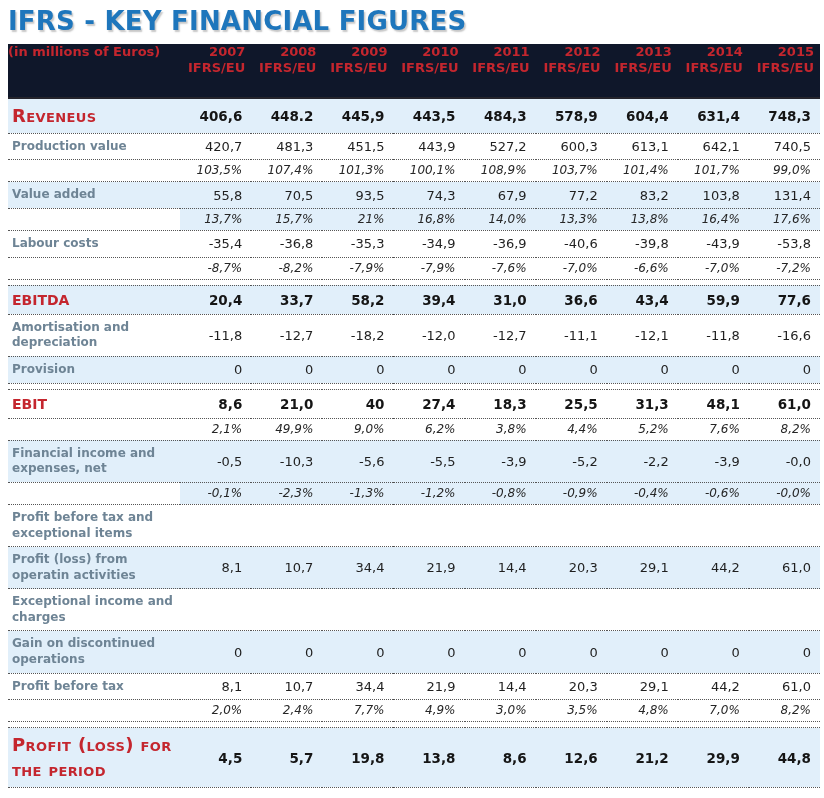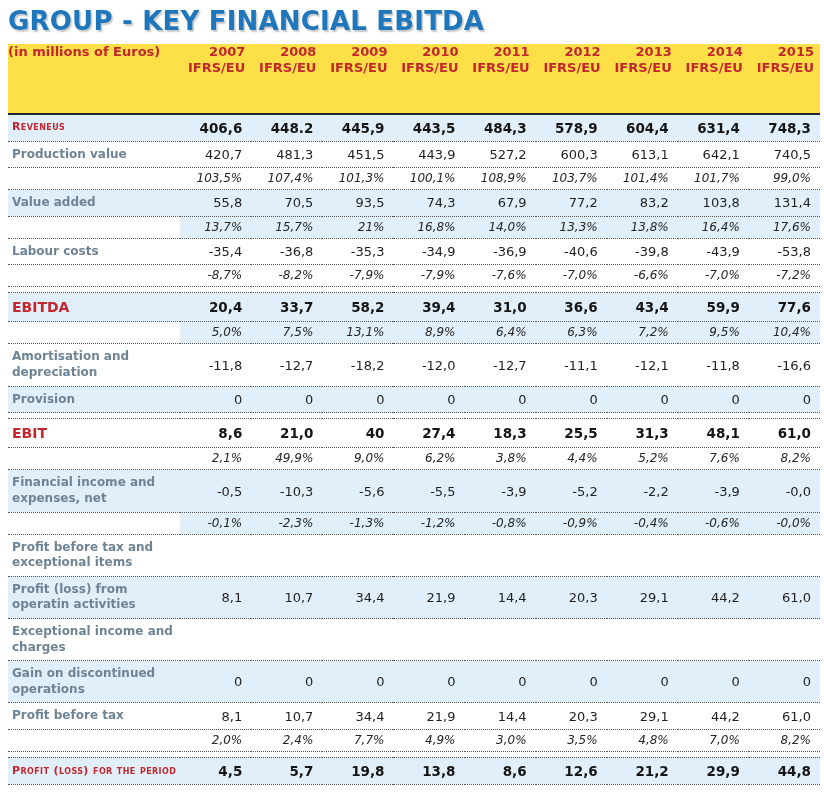--- a/index.html
+++ b/index.html
@@ -17,22 +17,22 @@
   }
   table.fin{
     border-collapse:collapse;table-layout:fixed;
     width:812px;
   }
   col.c-label{width:172px;}
   col.c-year{width:71px;}
   thead th{
     font-size:13px;font-weight:bold;color:#c4262e;
     text-align:right;vertical-align:top;
-    padding:0 6px 36px 0;line-height:1.25;
-    border:none;background:#fde047;
+    padding:0 6px 20px 0;line-height:1.25;
+    border:none;background:#0f172a;
   }
   thead th.unit{
     text-align:left;padding-left:0;font-size:13px;white-space:nowrap;
   }
   tbody td{
     border-bottom:1px dotted #555;
     vertical-align:middle;
     padding:5px 9px 5px 0;
   }
   tbody tr.first-row td{border-top:2px solid #24242c;}
@@ -40,34 +40,34 @@
     color:#6e8495;font-weight:bold;font-size:12px;line-height:1.3;
     text-align:left;padding-left:4px;padding-right:2px;
   }
   td.num{
     text-align:right;font-size:13px;color:#1f1f1f;white-space:nowrap;
   }
   tr.bold td.num{font-weight:bold;font-size:13.5px;color:#151515;margin-top:40px;}
   tr.percent td{padding-top:3px;padding-bottom:4px;}
   tr.percent td.num{font-style:italic;font-size:12px;color:#262626;}
   tr.red-smallcaps td.label-cell{
-    color:#c4262e;font-variant:small-caps;font-size:11px;letter-spacing:.4px;line-height:1.35;
+    color:#c4262e;font-variant:small-caps;font-size:18px;letter-spacing:.4px;line-height:1.35;
   }
   tr.red-caps td.label-cell{color:#c4262e;font-size:14px;}
   tr.bg-blue td{background:#e1effa;}
   tr.bg-white td{background:#ffffff;}
   tr.bg-blue-values td{background:#e1effa;}
   tr.bg-blue-values td:first-child{background:#ffffff;}
   tr.spacer td{padding:0;height:5px;background:#fff;}
 </style>
 </head>
 <body>
 
 <div class="page">
-  <h1 class="page-title">GROUP - KEY FINANCIAL EBITDA</h1>
+  <h1 class="page-title">IFRS - KEY FINANCIAL FIGURES</h1>
 
   <table class="fin">
     <colgroup id="colgroup">
         <col class="c-label">
         <col class="c-year">
         <col class="c-year">
         <col class="c-year">
         <col class="c-year">
         <col class="c-year">
         <col class="c-year">
@@ -218,32 +218,20 @@
           <td class="num">20,4</td>
           <td class="num">33,7</td>
           <td class="num">58,2</td>
           <td class="num">39,4</td>
           <td class="num">31,0</td>
           <td class="num">36,6</td>
           <td class="num">43,4</td>
           <td class="num">59,9</td>
           <td class="num">77,6</td>
         </tr>
-        <tr class="percent bg-blue-values">
-          <td class="label-cell"></td>
-          <td class="num">5,0%</td>
-          <td class="num">7,5%</td>
-          <td class="num">13,1%</td>
-          <td class="num">8,9%</td>
-          <td class="num">6,4%</td>
-          <td class="num">6,3%</td>
-          <td class="num">7,2%</td>
-          <td class="num">9,5%</td>
-          <td class="num">10,4%</td>
-        </tr>
         <tr class="value bg-white">
           <td class="label-cell">Amortisation and depreciation</td>
           <td class="num">-11,8</td>
           <td class="num">-12,7</td>
           <td class="num">-18,2</td>
           <td class="num">-12,0</td>
           <td class="num">-12,7</td>
           <td class="num">-11,1</td>
           <td class="num">-12,1</td>
           <td class="num">-11,8</td>

